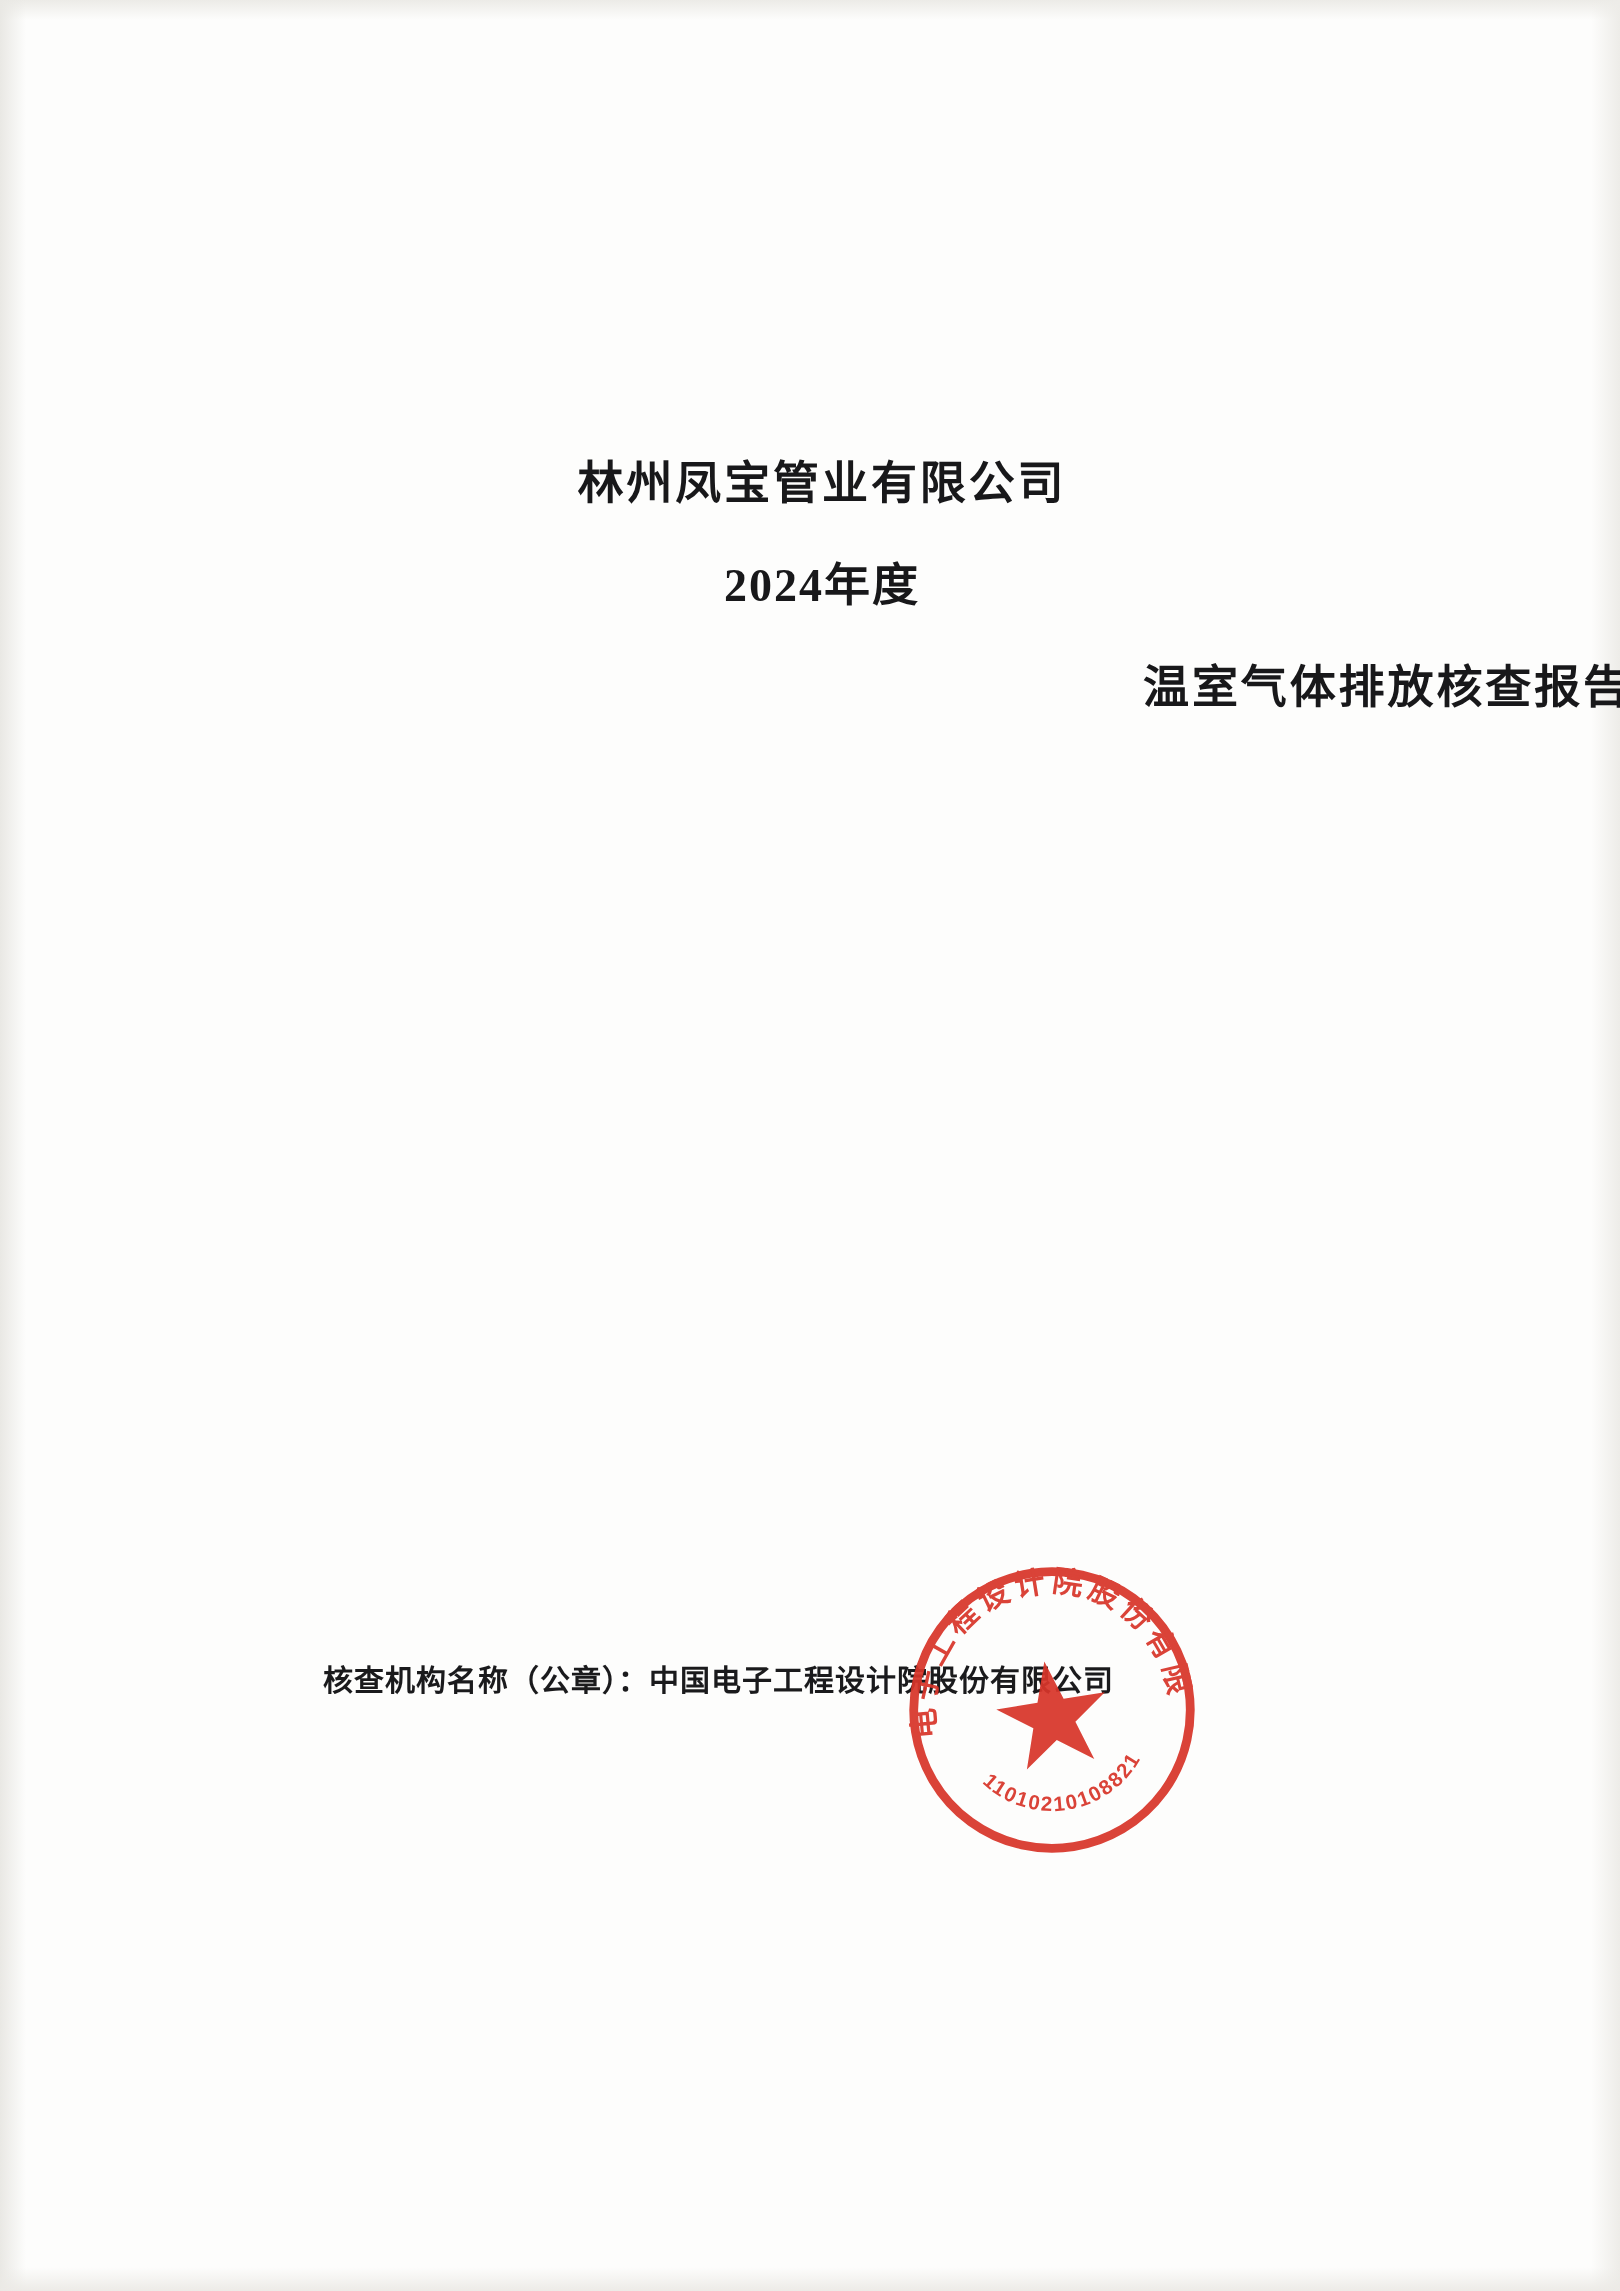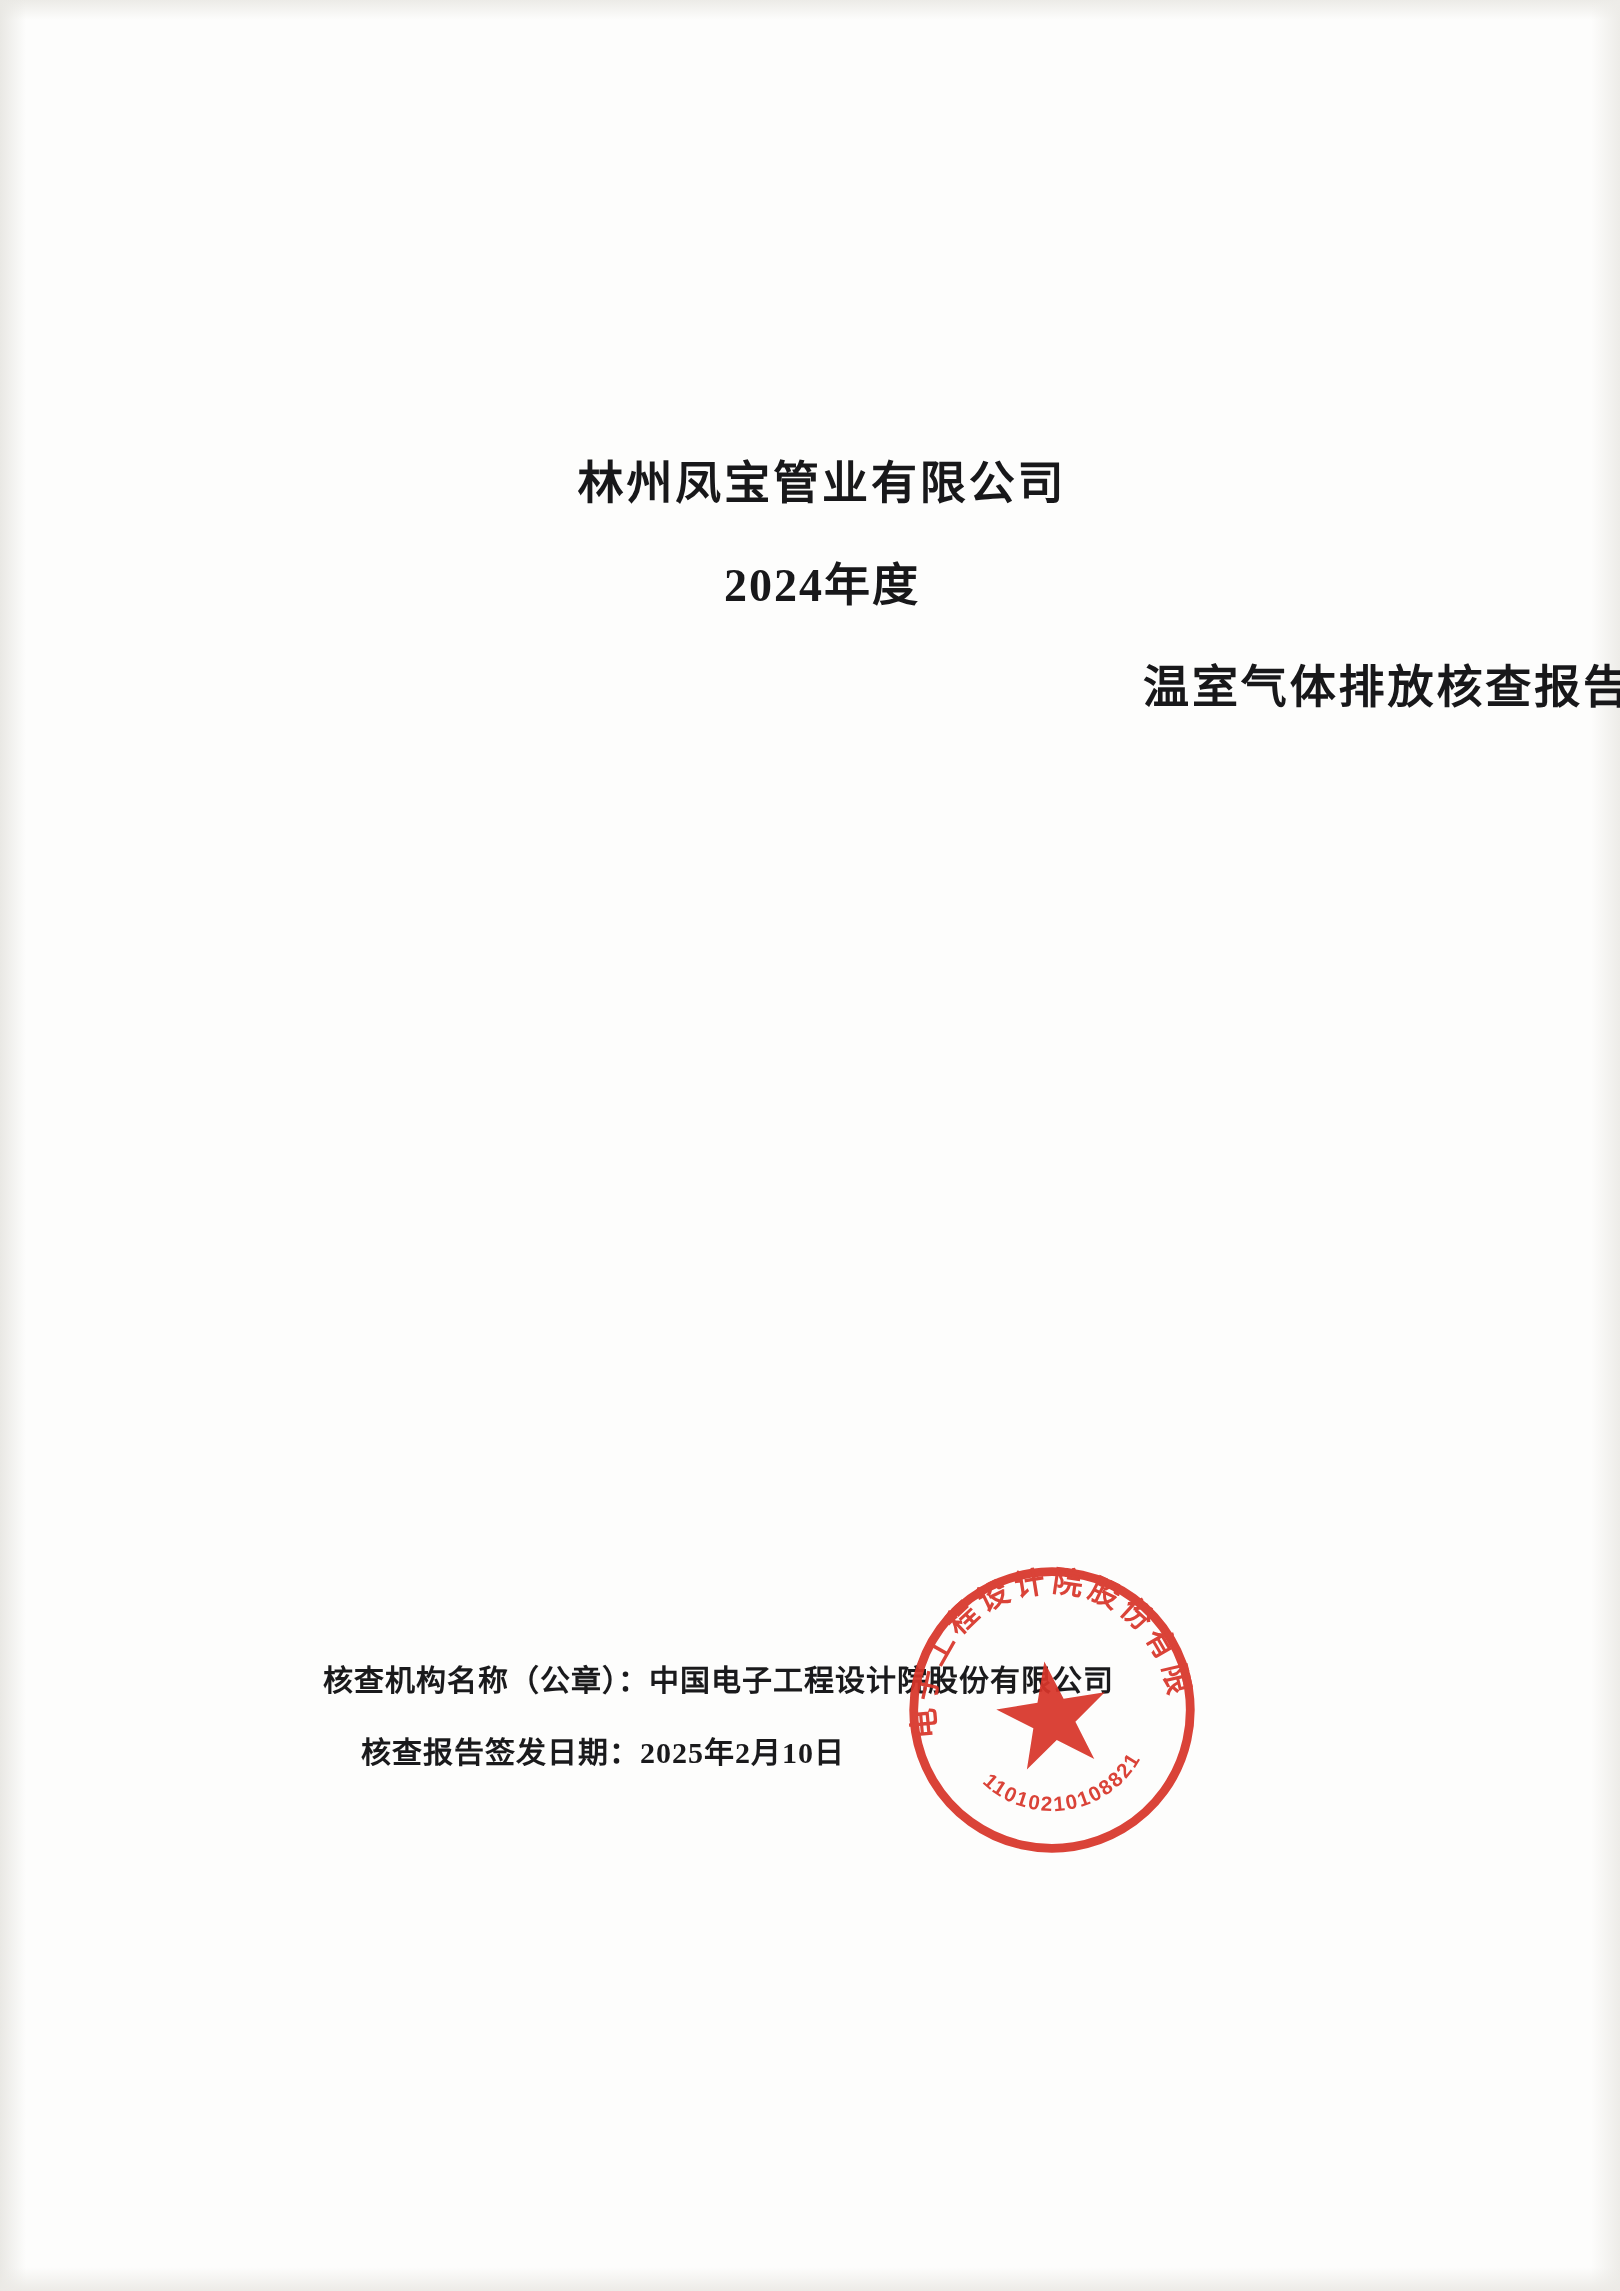--- a/index.html
+++ b/index.html
@@ -120,21 +120,20 @@
   <div class="paper-edge-bottom"></div>
 
   <div class="title-block">
     <div class="title-line line1">林州凤宝管业有限公司</div>
     <div class="title-line line2">2024年度</div>
     <div class="title-line line3">温室气体排放核查报告</div>
   </div>
 
   <div class="footer-block">
     <div class="footer-line">核查机构名称（公章）：中国电子工程设计院股份有限公司</div>
-    <div class="footer-line indent2">核查报告签发日期：2025年2月10日</div>
   </div>
 
   <div class="seal">
     <svg width="304" height="304" viewBox="0 0 310 310" xmlns="http://www.w3.org/2000/svg">
       <defs>
         <path id="arcTop" d="M 35,155 A 120,120 0 0 1 275,155" fill="none"></path>
         <path id="arcBottom" d="M 52,155 A 103,103 0 0 0 258,155" fill="none"></path>
       </defs>
       <circle cx="155" cy="155" r="141" fill="none" stroke="#d8352a" stroke-width="9"></circle>
 

